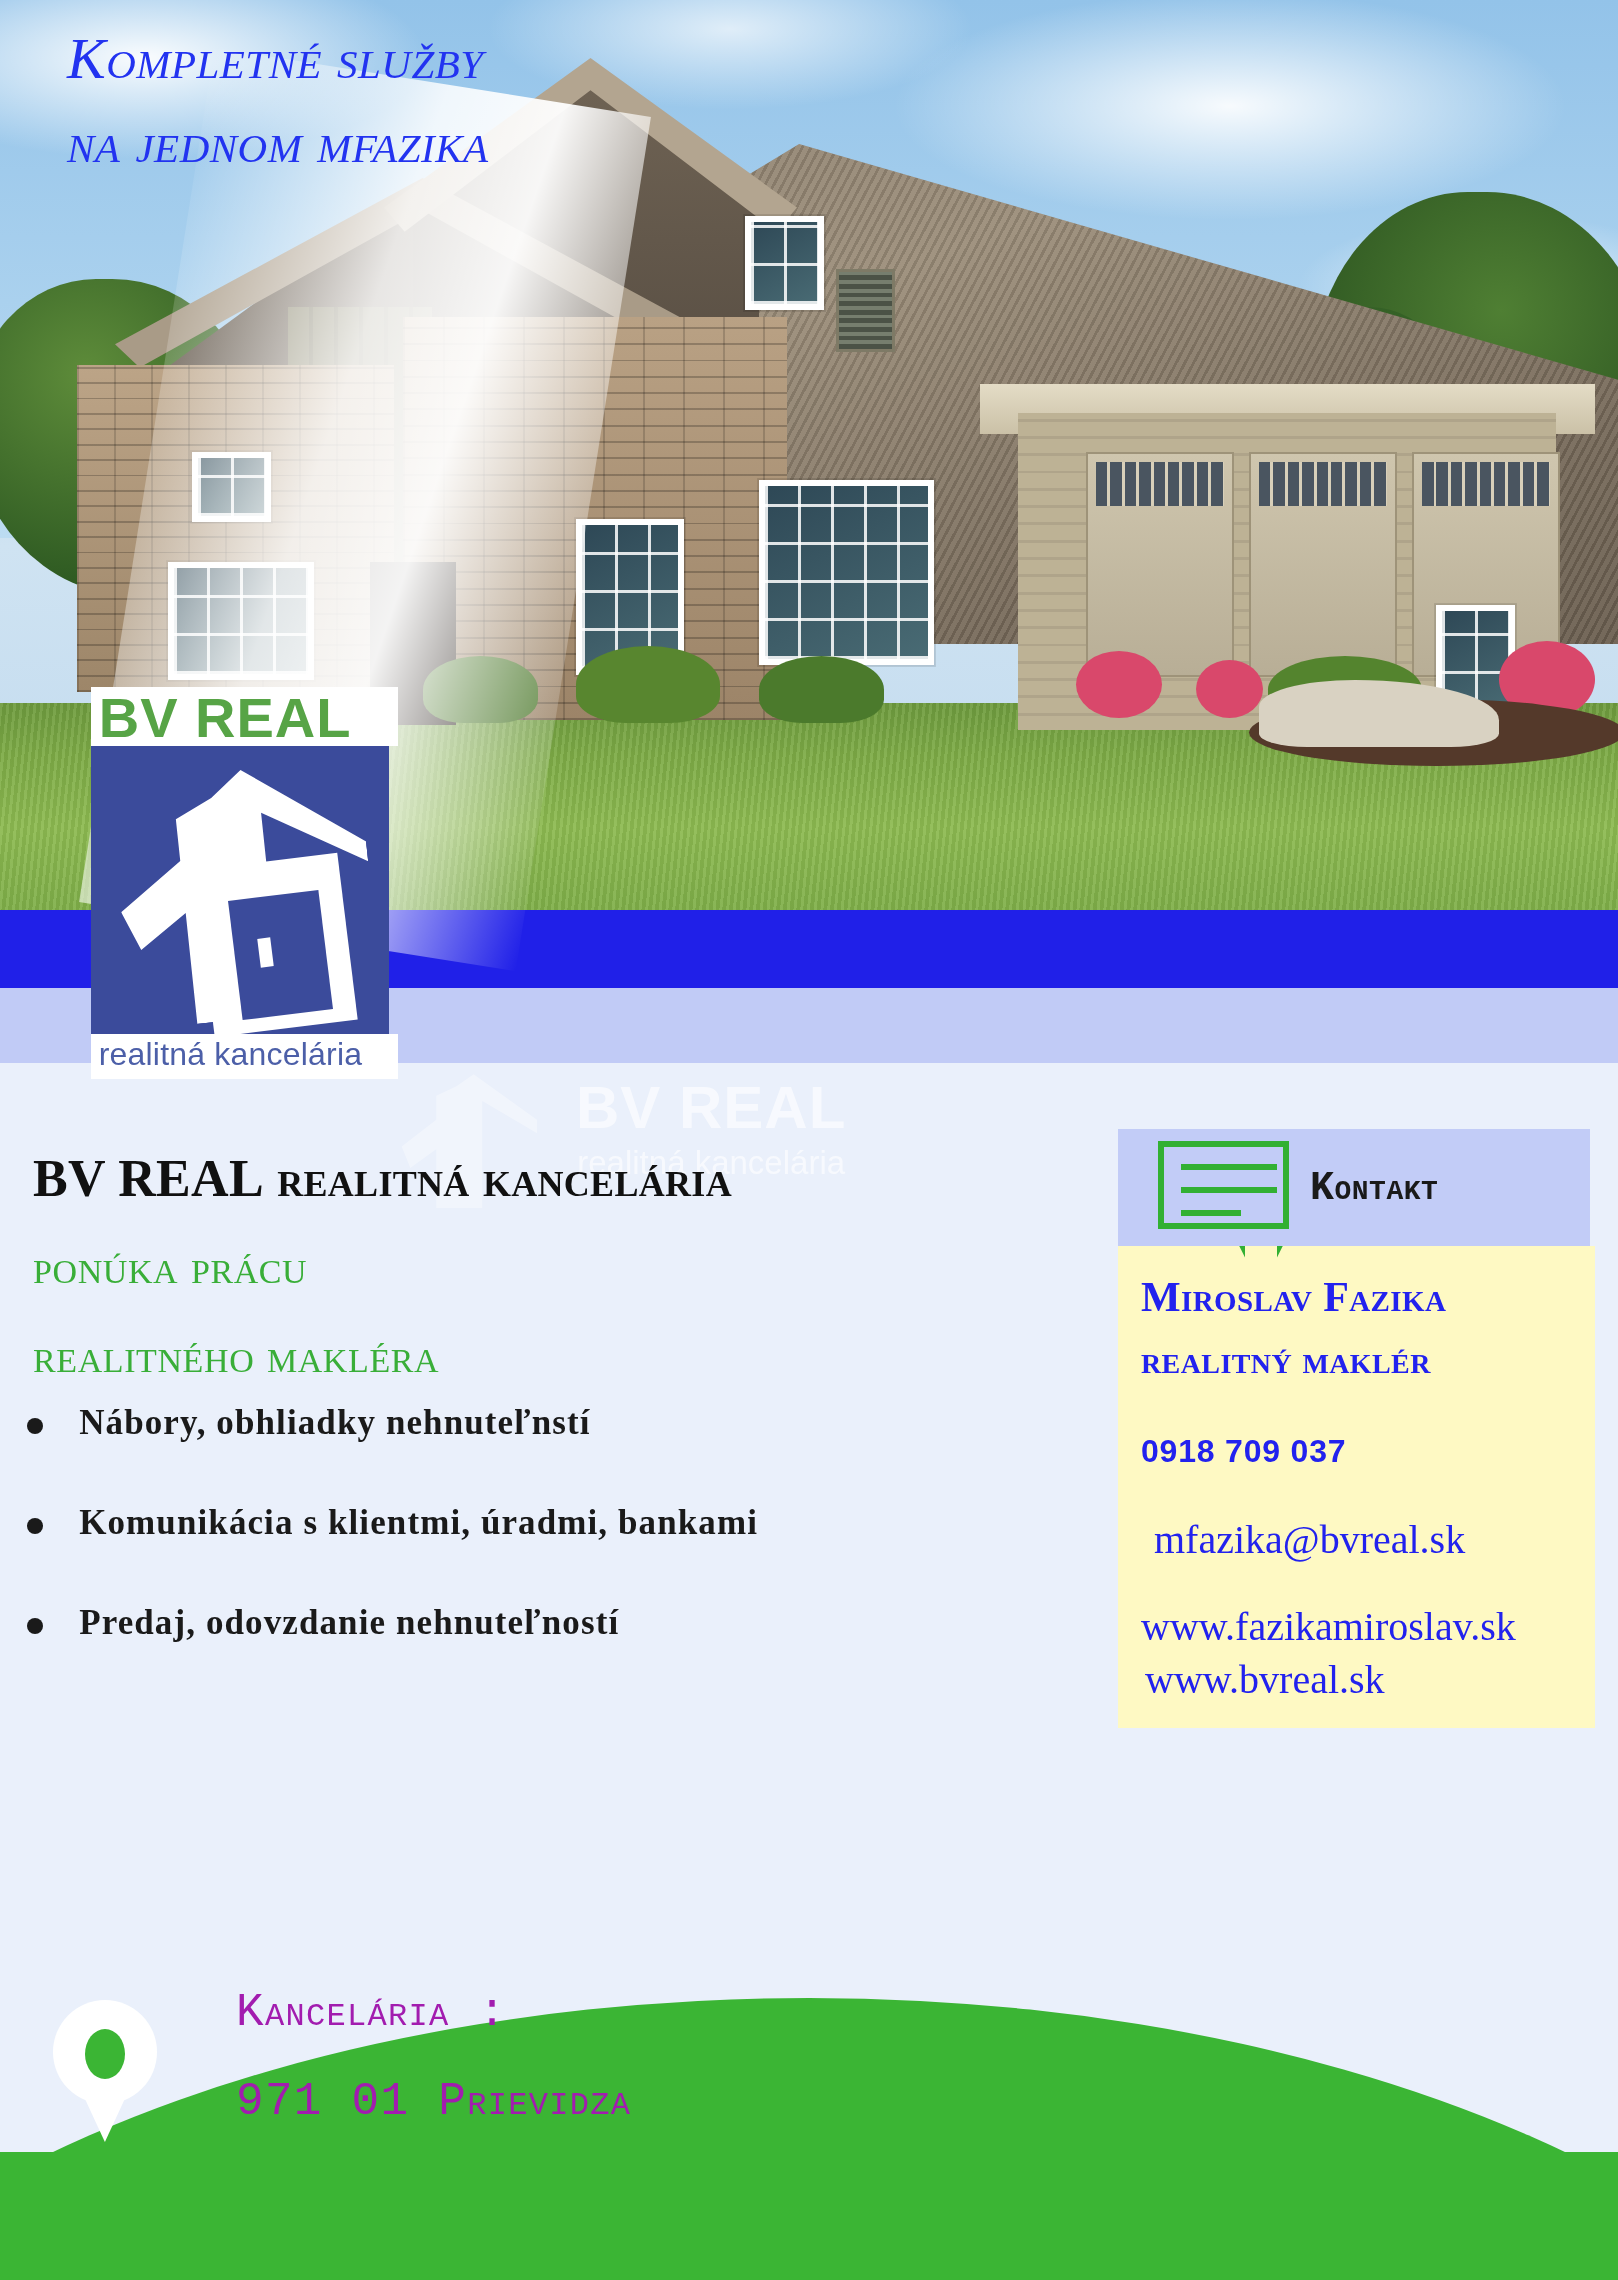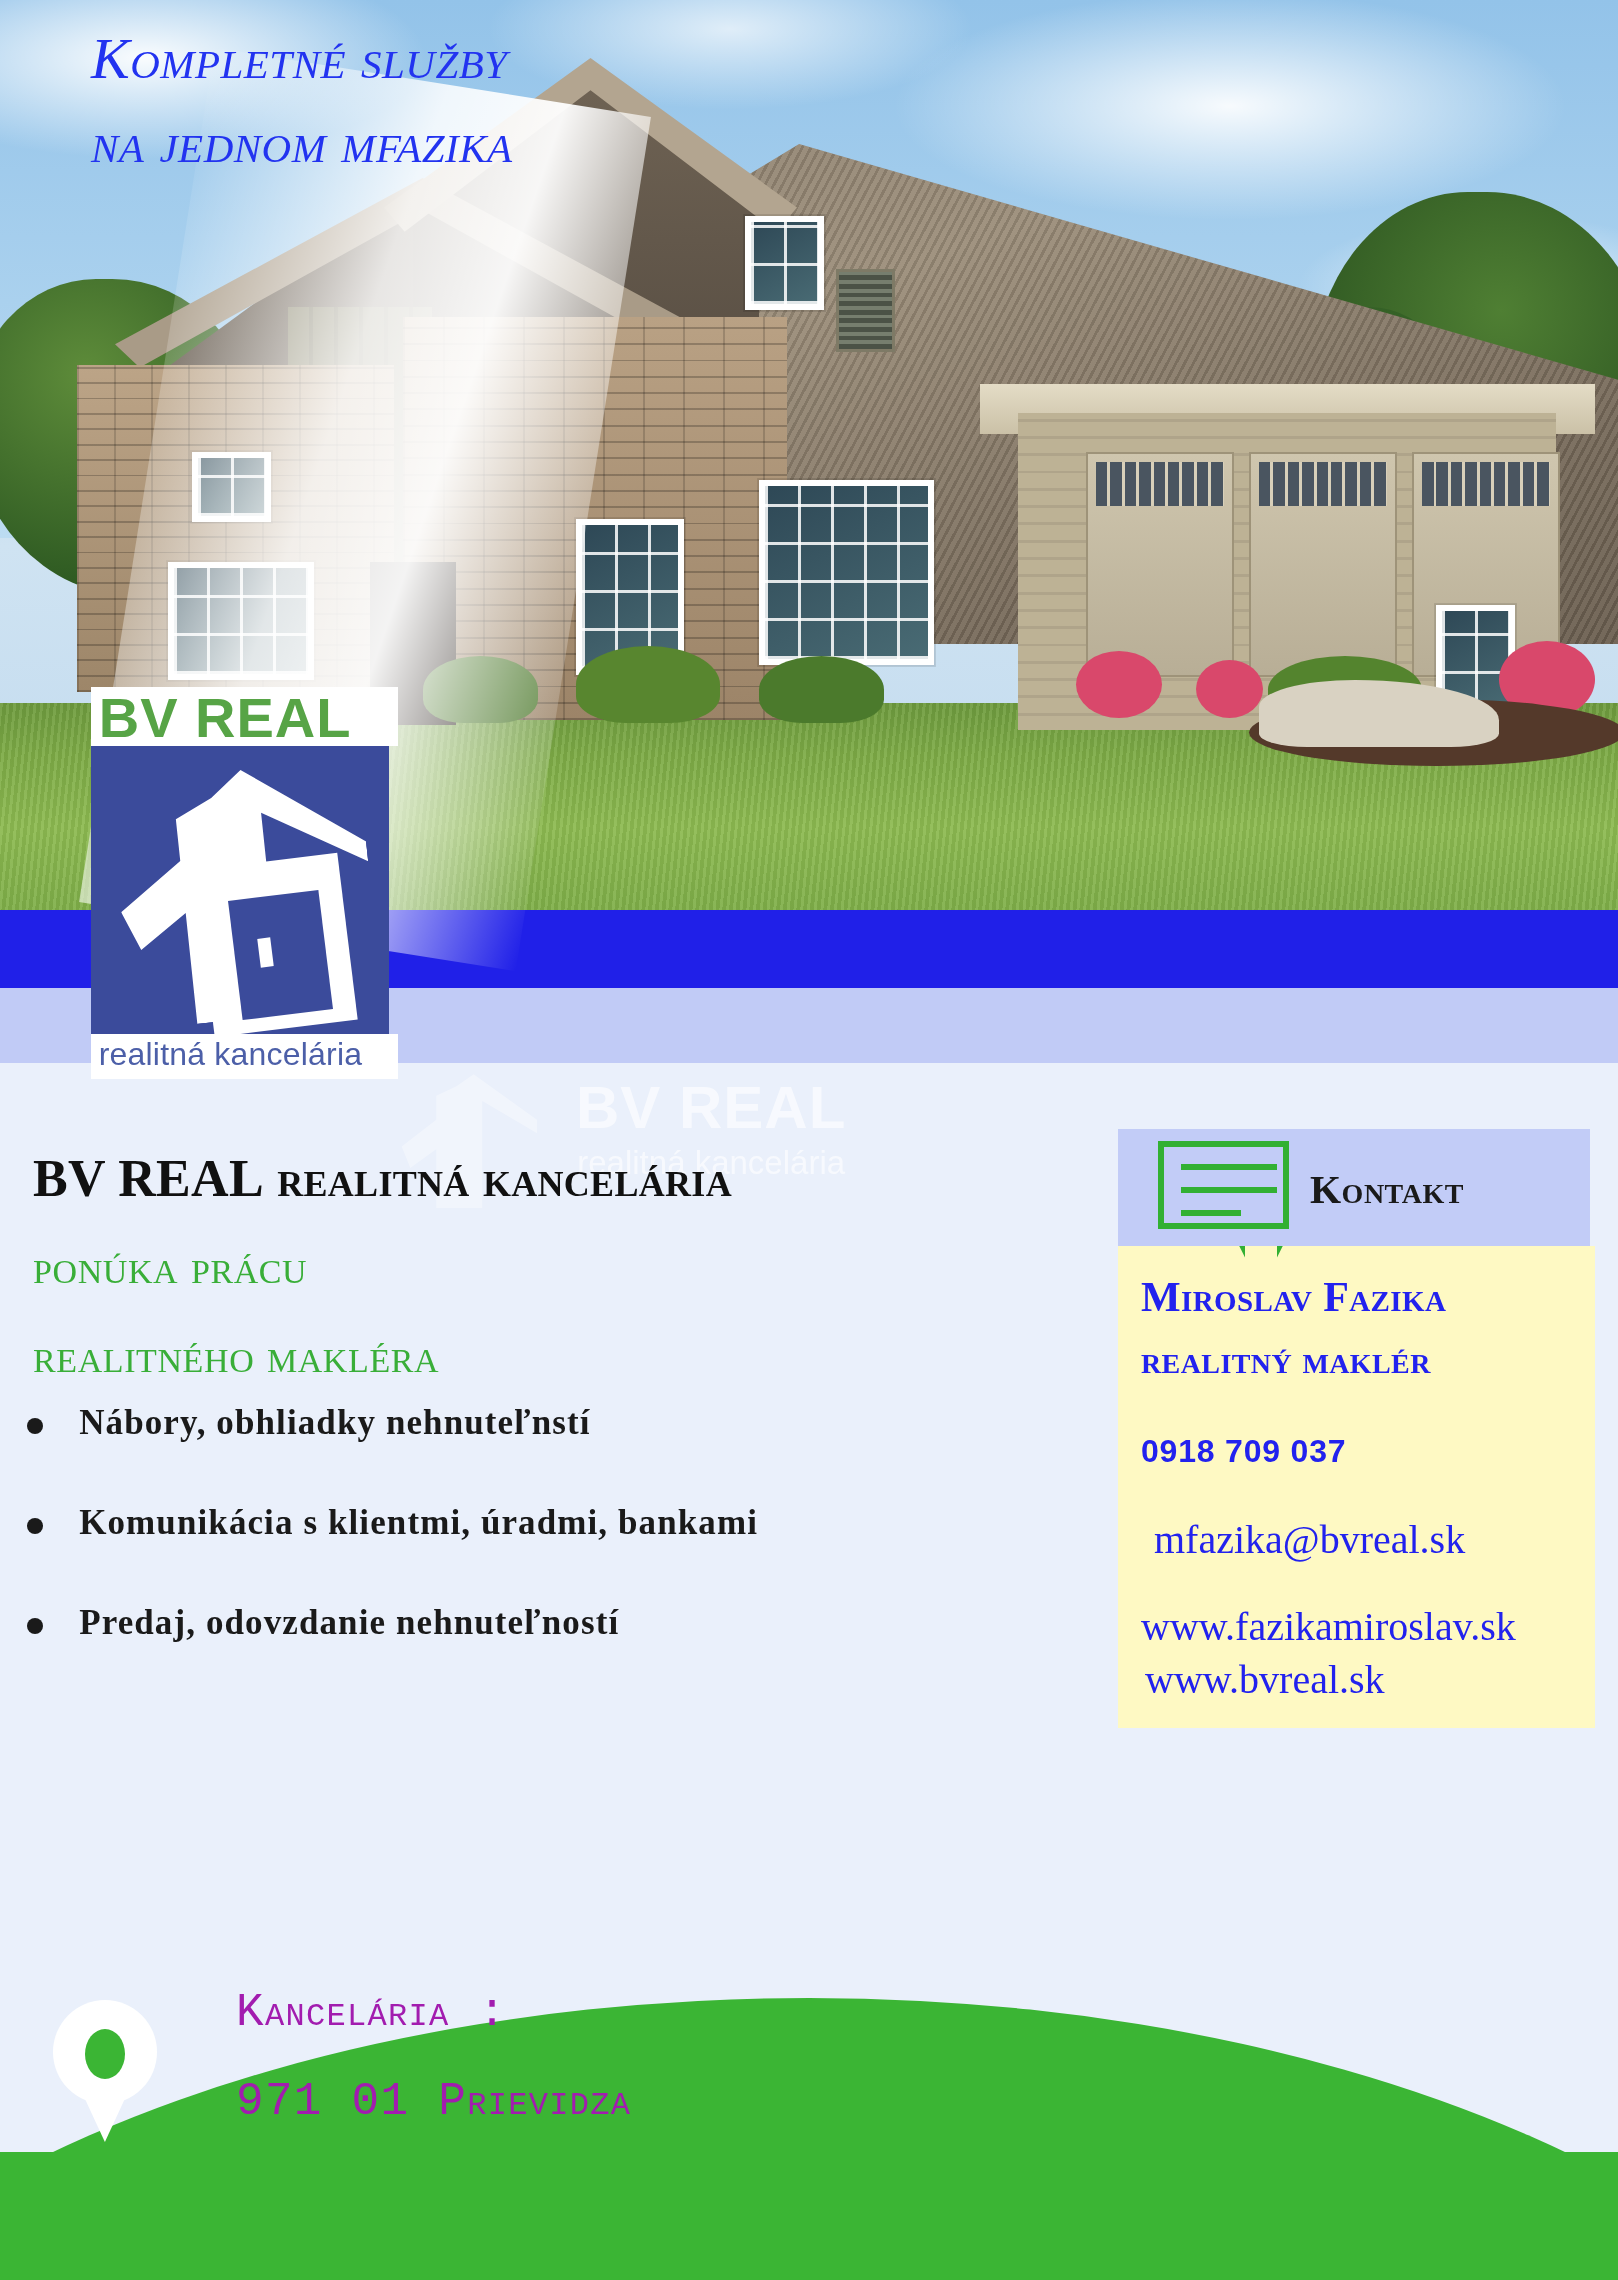--- a/index.html
+++ b/index.html
@@ -139,21 +139,20 @@
   .headline{
     position:absolute;left:67px;top:17.3px;width:749px;
     font-family:"Liberation Serif",serif;
     font-style:italic;
     font-variant:small-caps;
     font-size:58px;
     line-height:1.45;
     color:#2233F0;
     letter-spacing:0.5px;
     z-index:6;
-    margin-left:24px;
   }
   .headline div{white-space:nowrap;}
 
   
   .bandBlue{position:absolute;left:0;top:910px;width:1619px;height:78px;background:#2020E8;}
   .bandPeri{position:absolute;left:0;top:988px;width:1619px;height:75px;background:#C1CBF6;}
   .bodyBg{position:absolute;left:0;top:1063px;width:1619px;height:961px;background:#EAF0FB;}
 
   
   .logo{position:absolute;left:91px;top:687px;width:307px;z-index:8;}
@@ -244,21 +243,21 @@
   .bubble i:nth-child(2){top:40px;width:96px;}
   .bubble i:nth-child(3){top:63px;width:60px;}
   .bubbleTail{
     position:absolute;left:75px;top:99px;width:44px;height:44px;
     border-left:6.7px solid #32B033;border-right:6.7px solid #32B033;
     box-sizing:border-box;
     clip-path:polygon(0 0,100% 0,50% 100%);
   }
   .kontakt{
     position:absolute;left:192px;top:37px;
-    font-family:Liberation Serif, serif;font-weight:bold;font-variant:small-caps;
+    font-family:Liberation Mono, monospace;font-weight:bold;font-variant:small-caps;
     font-size:40px;color:#1A1A1A;letter-spacing:0.5px;
   }
   .contactBody{
     background:#fef9c3;width:477px;padding:21px 0 25px 0;box-sizing:border-box;
   }
   .cName{
     font-family:"Liberation Serif",serif;font-weight:bold;font-variant:small-caps;
     font-size:42px;color:#2222EE;margin:5.8px 0 0 23px;letter-spacing:0.4px;
   }
   .cRole{

